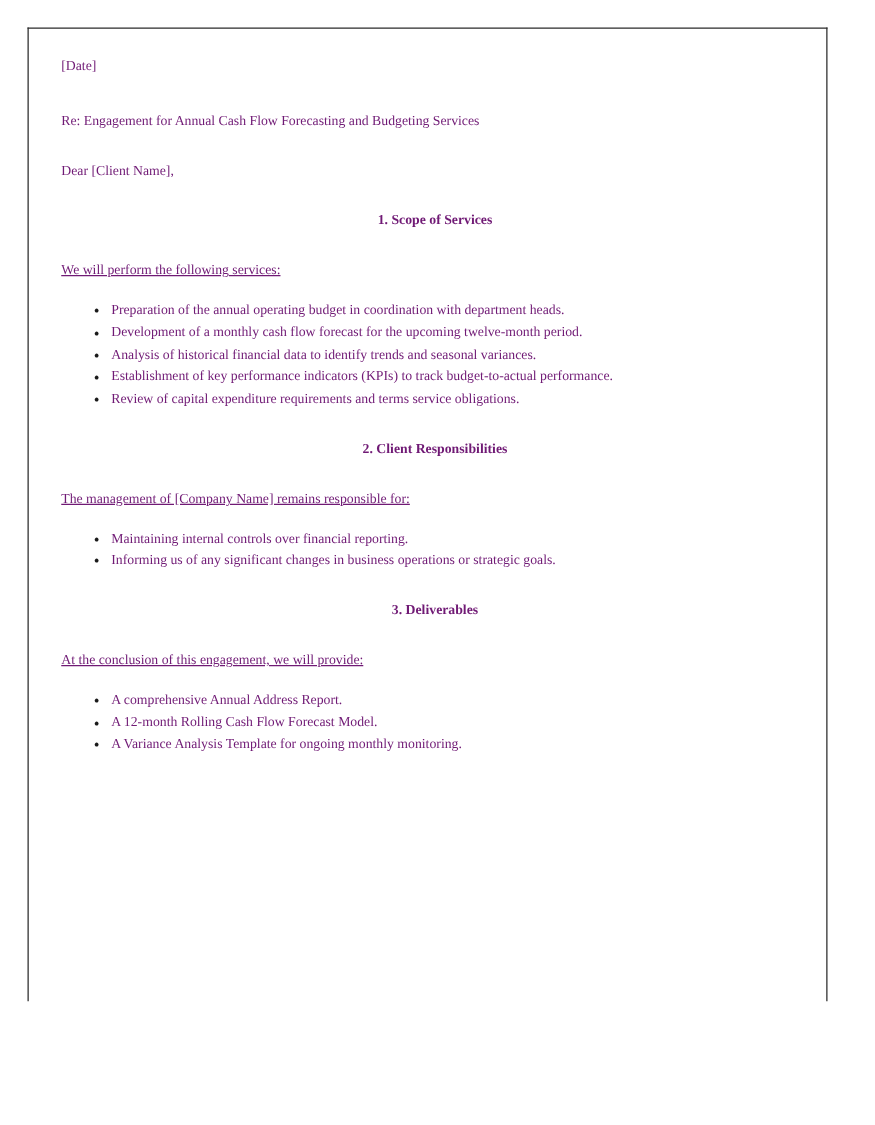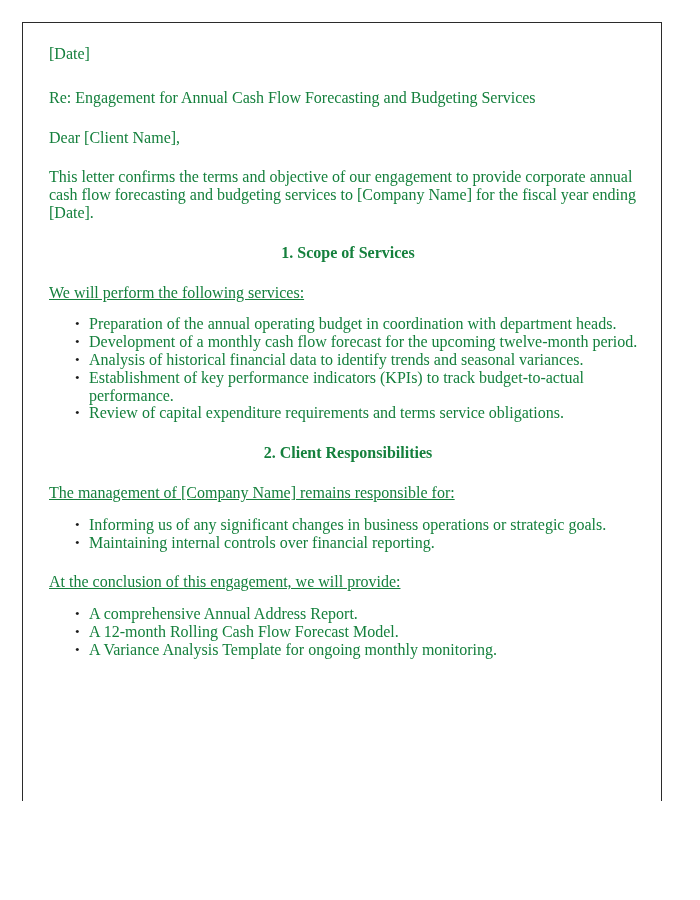--- a/index.html
+++ b/index.html
@@ -30,23 +30,23 @@
     border-bottom: none;
     background: #ffffff;
     overflow: hidden;
   }
 
   .page-inner {
     padding: 22px 14px 0 26px;
   }
 
   .doc-text {
-    font-size: 16px;
+    font-size: 11px;
     line-height: 17.8px;
-    color: #15803d;
+    color: #701a75;
   }
 
   .date-line {
     margin: 0 0 26px 0;
   }
 
   .address-block {
     margin: 0 0 24px 0;
   }
   .address-line {
@@ -117,44 +117,44 @@
 <div class="page-viewport">
   <div class="page-inner doc-text">
 
     <p class="date-line">[Date]</p>
 
 
     <p class="subject-line">Re: Engagement for Annual Cash Flow Forecasting and Budgeting Services</p>
 
     <p class="salutation">Dear [Client Name],</p>
 
-    <p class="para">This letter confirms the terms and objective of our engagement to provide corporate annual cash flow forecasting and budgeting services to [Company Name] for the fiscal year ending [Date].</p>
 
     <div class="section-block">
       <p class="section-heading">1. Scope of Services</p>
       <p class="lead-in">We will perform the following services:</p>
       <ul class="bullets">
         <li>Preparation of the annual operating budget in coordination with department heads.</li>
         <li>Development of a monthly cash flow forecast for the upcoming twelve-month period.</li>
         <li>Analysis of historical financial data to identify trends and seasonal variances.</li>
         <li>Establishment of key performance indicators (KPIs) to track budget-to-actual performance.</li>
         <li>Review of capital expenditure requirements and terms service obligations.</li>
       </ul>
     </div>
 
     <div class="section-block">
       <p class="section-heading">2. Client Responsibilities</p>
       <p class="lead-in">The management of [Company Name] remains responsible for:</p>
       <ul class="bullets">
+        <li>Maintaining internal controls over financial reporting.</li>
         <li>Informing us of any significant changes in business operations or strategic goals.</li>
-        <li>Maintaining internal controls over financial reporting.</li>
       </ul>
     </div>
 
     <div class="section-block last">
+      <p class="section-heading">3. Deliverables</p>
       <p class="lead-in">At the conclusion of this engagement, we will provide:</p>
       <ul class="bullets">
         <li>A comprehensive Annual Address Report.</li>
         <li>A 12-month Rolling Cash Flow Forecast Model.</li>
         <li>A Variance Analysis Template for ongoing monthly monitoring.</li>
       </ul>
     </div>
 
   </div>
 </div>

